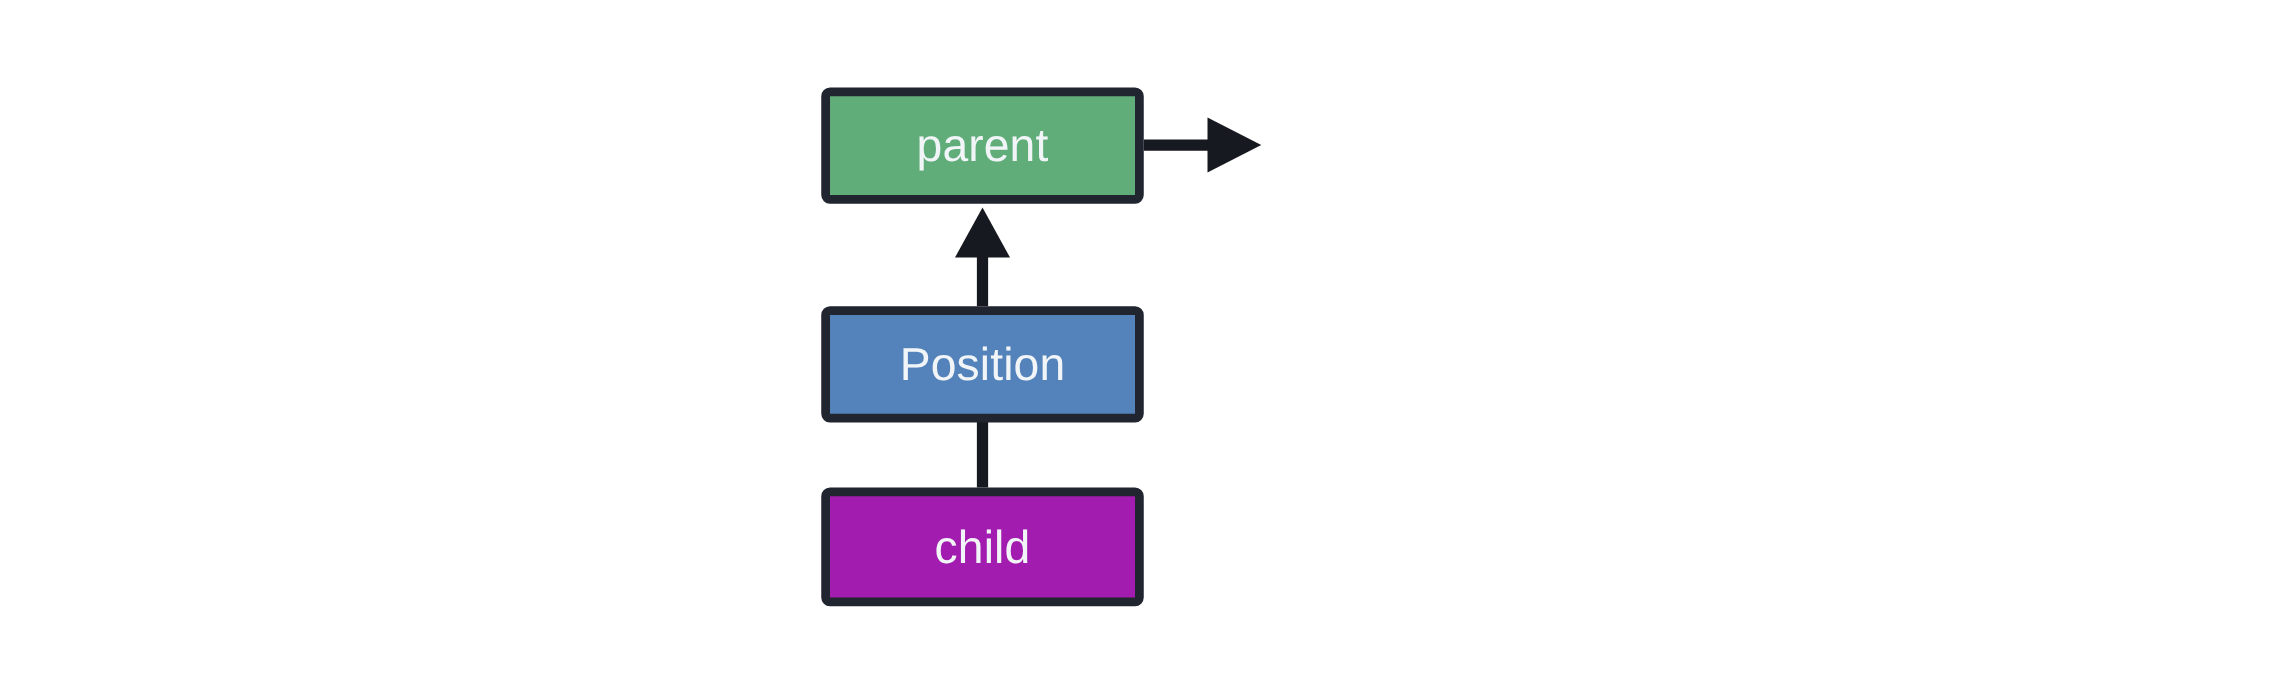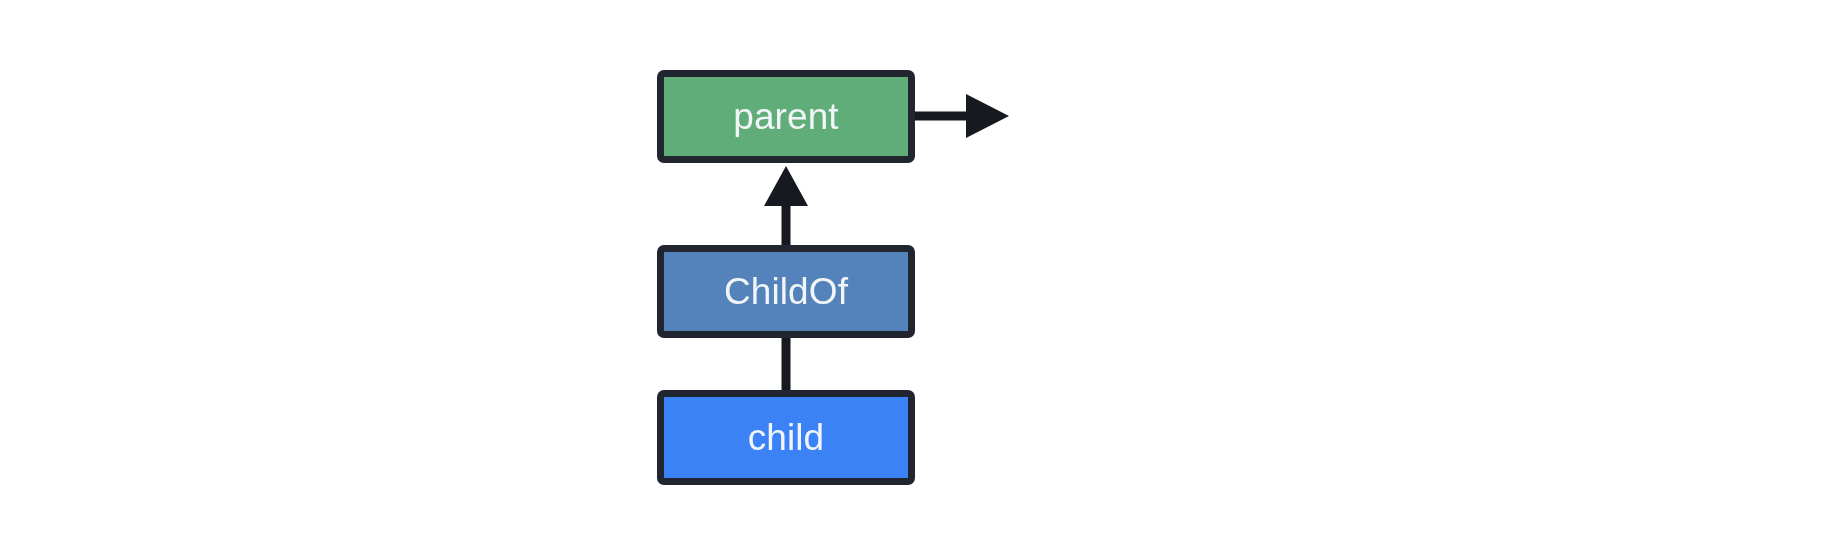--- a/index.html
+++ b/index.html
@@ -72,20 +72,20 @@
     </g>
 
   </svg>
 
   <div class="node" style="left:657px; top:70px; width:258px; height:93px; background:#60AD7A; border-color:#21252F;">
     <span class="node-label">parent</span>
   </div>
 
 
   <div class="node" style="left:657px; top:245px; width:258px; height:93px; background:#5383BA; border-color:#21252F;">
-    <span class="node-label">ChildOf</span>
+    <span class="node-label">Position</span>
   </div>
 
-  <div class="node" style="left:657px; top:390px; width:258px; height:95px; background:#3b82f6; border-color:#21252F;">
+  <div class="node" style="left:657px; top:390px; width:258px; height:95px; background:#a21caf; border-color:#21252F;">
     <span class="node-label">child</span>
   </div>
 
 </div>
 
 </body></html>

